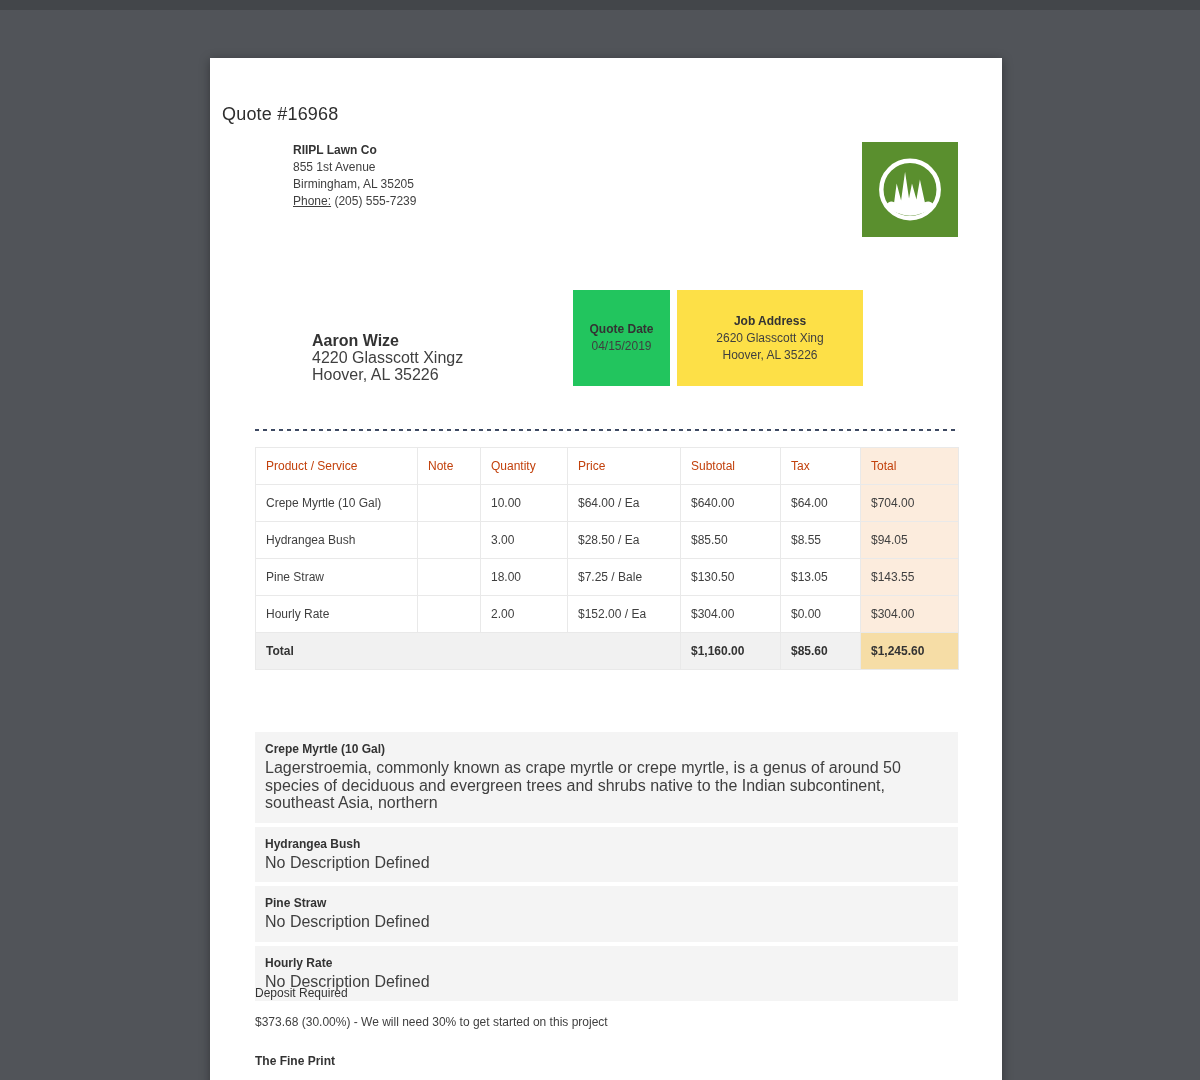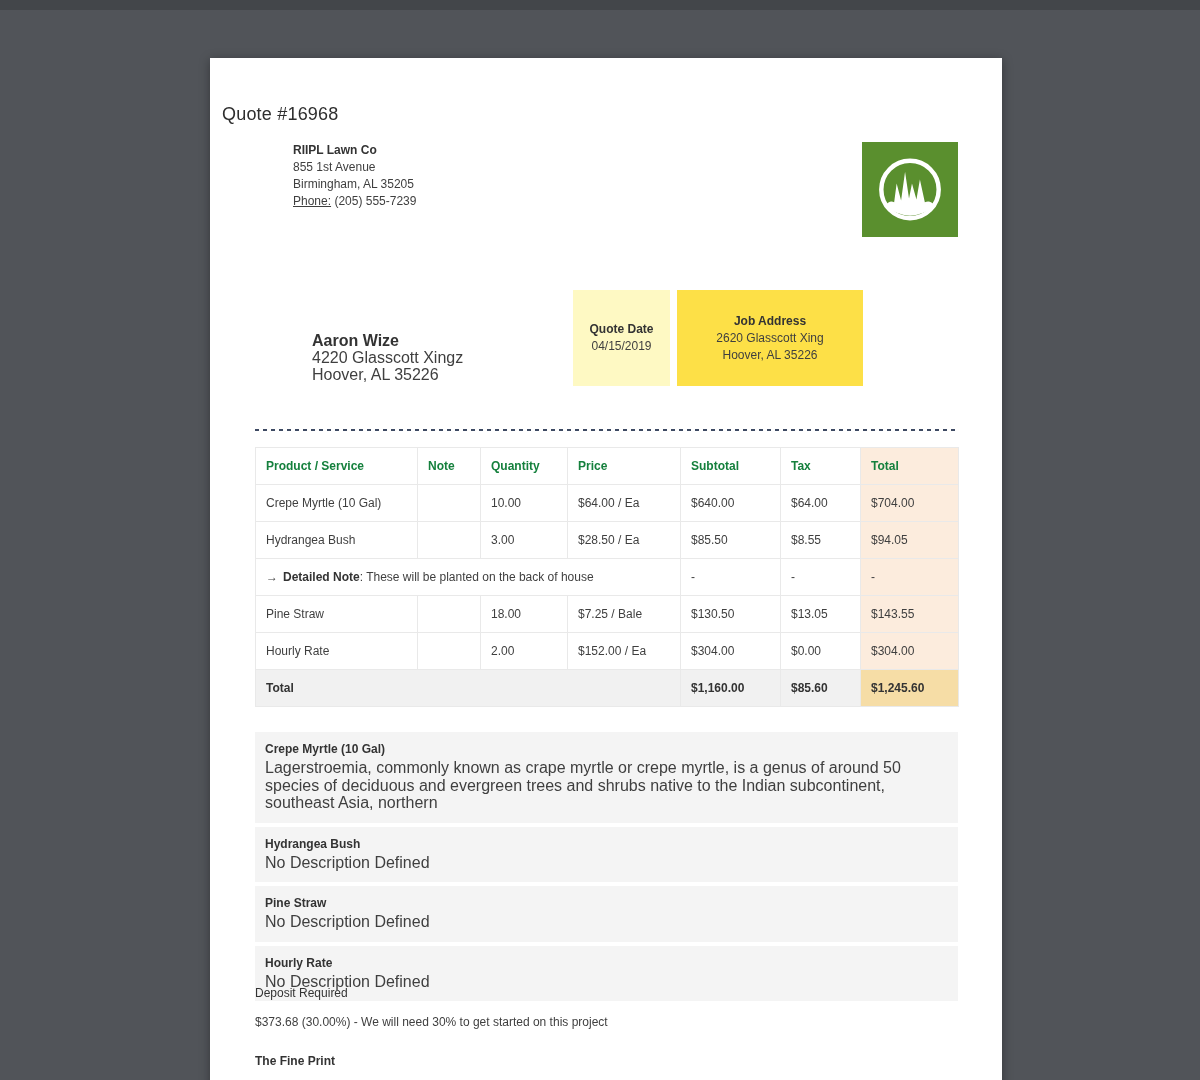--- a/index.html
+++ b/index.html
@@ -30,42 +30,42 @@
   
   .logo { position:absolute; left:652px; top:84px; width:96px; height:95px; background:#5a8f2e; }
   .logo svg { width:100%; height:100%; display:block; }
   
   .customer { position:absolute; left:102px; top:234px; font-size:16px; line-height:17px;margin-top:40px; }
   .customer .name { font-weight:bold; color:#333; }
   
   .quote-boxes { position:absolute; left:363px; top:232px; height:96px; display:flex; }
   .qbox { display:flex; flex-direction:column; justify-content:center; text-align:center; font-size:12px; line-height:17px; }
   .qbox .lbl { font-weight:bold; color:#333; }
-  .qbox-date { width:97px; background:#fef9c3; }
+  .qbox-date { width:97px; background:#22c55e; }
   .qbox-amount { width:95px; background:#f6dda6; }
   .qbox-gap { width:7px; background:#ffffff; }
   .qbox-job { width:186px; background:#fde047; }
   
   .dashed-sep {
     position:absolute; left:45px; top:371px; width:703px; height:2px;
     background:repeating-linear-gradient(to right,#3e4a63 0 4px, transparent 4px 8px);
   }
   
   .items-table {
     position:absolute; left:45px; top:389px; width:703px;
     border-collapse:collapse; table-layout:fixed;
     font-size:12px;
   }
   .items-table th, .items-table td {
     border:1px solid #e9e9e9;
     height:37px; padding:0 10px;
     text-align:left; vertical-align:middle;
     white-space:nowrap; overflow:hidden;
   }
-  .items-table th { font-weight:bold; color:#15803d; }
+  .items-table th { font-weight:normal; color:#c2410c; }
   .col-total-bg { background:#fcecdd; }
   .note-cell b { color:#333; }
   .note-cell .arrow { margin-right:5px; color:#3f3f3f; }
   .total-row td { background:#f1f1f1; font-weight:bold; color:#333; }
   .total-row td.grand { background:#f6dda6; }
   
   .descriptions { position:absolute; left:45px; top:674px; width:703px; }
   .desc-block { background:#f4f4f4; padding:9px 10px 11px 10px; margin-bottom:4px; }
   .desc-block .d-title { font-weight:bold; color:#333; font-size:12px; line-height:17px; }
   .desc-block .d-text { font-size:16px; line-height:17.5px; margin-top:1px; }
@@ -158,28 +158,20 @@
     <tr>
       <td>Hydrangea Bush</td>
       <td></td>
       <td>3.00</td>
       <td>$28.50 / Ea</td>
       <td>$85.50</td>
       <td>$8.55</td>
       <td class="col-total-bg">$94.05</td>
     </tr>
     <tr>
-      <td colspan="4" class="note-cell">
-        <span class="arrow">→</span><b>Detailed Note</b><span>: These will be planted on the back of house</span>
-      </td>
-      <td>-</td>
-      <td>-</td>
-      <td class="col-total-bg">-</td>
-    </tr>
-    <tr>
       <td>Pine Straw</td>
       <td></td>
       <td>18.00</td>
       <td>$7.25 / Bale</td>
       <td>$130.50</td>
       <td>$13.05</td>
       <td class="col-total-bg">$143.55</td>
     </tr>
     <tr>
       <td>Hourly Rate</td>

